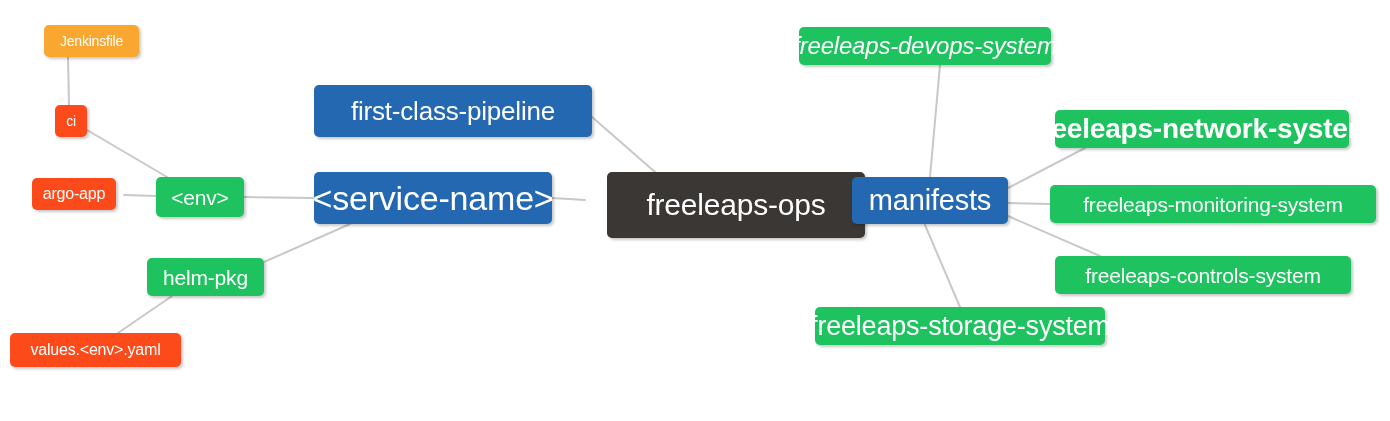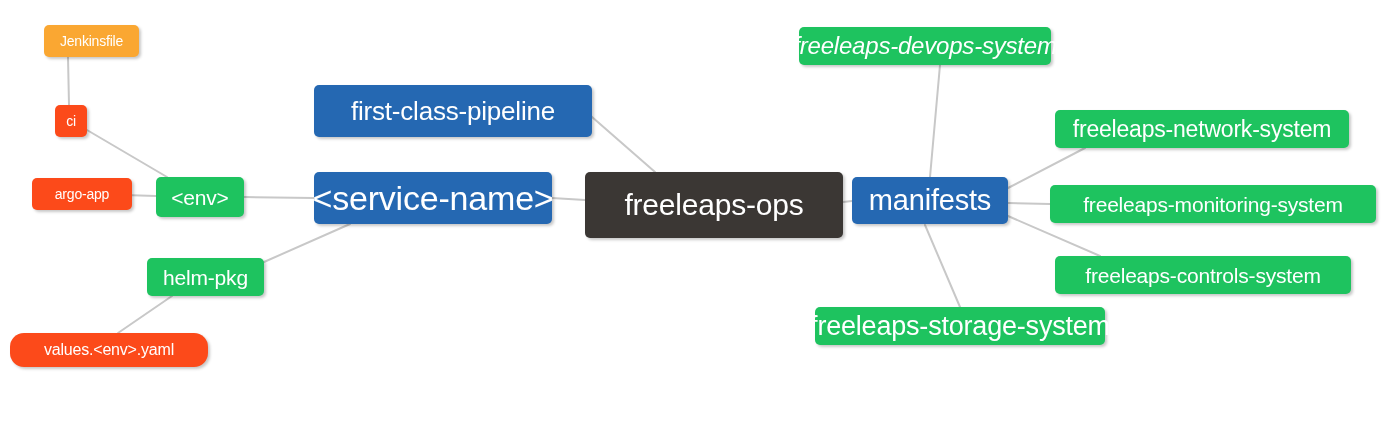--- a/index.html
+++ b/index.html
@@ -34,20 +34,21 @@
     justify-content: center;
     color: #ffffff;
     border-radius: 5px;
     white-space: nowrap;
     line-height: 1;
     box-shadow: 2px 2px 3px rgba(0,0,0,0.22);
     letter-spacing: -0.2px;
   }
   .node-root {
     background: #3b3734;
+    margin-left: 22px;
   }
   .node-blue {
     background: #2568b2;
   }
   .node-green {
     background: #1ec35f;
   }
   .node-orange {
     background: #faa732;
     margin-left: 24px;
@@ -78,21 +79,21 @@
     </svg>
   <div id="nodes">
       <div class="node node-root" style="left: 585px; top: 172px; width: 258px; height: 66px; font-size: 30px;">freeleaps-ops</div>
       <div class="node node-blue" style="left: 314px; top: 37px; width: 278px; height: 52px; font-size: 26px; margin-top: 48px;">first-class-pipeline</div>
       <div class="node node-blue" style="left: 314px; top: 172px; width: 238px; height: 52px; font-size: 34px;">&lt;service-name&gt;</div>
       <div class="node node-blue" style="left: 852px; top: 177px; width: 156px; height: 47px; font-size: 29px;">manifests</div>
       <div class="node node-green" style="left: 156px; top: 177px; width: 88px; height: 40px; font-size: 21px;">&lt;env&gt;</div>
       <div class="node node-green" style="left: 147px; top: 258px; width: 117px; height: 38px; font-size: 21px;">helm-pkg</div>
       <div class="node node-red" style="left: 55px; top: 105px; width: 32px; height: 32px; font-size: 14px;">ci</div>
       <div class="node node-orange" style="left: 20px; top: 25px; width: 95px; height: 32px; font-size: 14px;">Jenkinsfile</div>
-      <div class="node node-red" style="left: 32px; top: 178px; width: 100px; height: 32px; font-size: 14px;">argo-app</div>
-      <div class="node node-red" style="left: 10px; top: 333px; width: 198px; height: 34px; font-size: 16px; border-radius: 14px;">values.&lt;env&gt;.yaml</div>
+      <div class="node node-red" style="left: 32px; top: 178px; width: 84px; height: 32px; font-size: 16px;">argo-app</div>
+      <div class="node node-red" style="left: 10px; top: 333px; width: 171px; height: 34px; font-size: 16px;">values.&lt;env&gt;.yaml</div>
       <div class="node node-green" style="left: 799px; top: 27px; width: 252px; height: 38px; font-size: 24px; font-style: italic;">freeleaps-devops-system</div>
-      <div class="node node-green" style="left: 1055px; top: 110px; width: 294px; height: 38px; font-size: 23px;">freeleaps-network-system</div>
+      <div class="node node-green" style="left: 1055px; top: 110px; width: 294px; height: 38px; font-size: 28px; font-weight: bold;">freeleaps-network-system</div>
       <div class="node node-green" style="left: 1050px; top: 185px; width: 326px; height: 38px; font-size: 21px;">freeleaps-monitoring-system</div>
       <div class="node node-green" style="left: 1055px; top: 256px; width: 296px; height: 38px; font-size: 21px;">freeleaps-controls-system</div>
       <div class="node node-green" style="left: 815px; top: 307px; width: 290px; height: 38px; font-size: 27px;">freeleaps-storage-system</div>
     </div>
 </div>
 
 </body></html>

